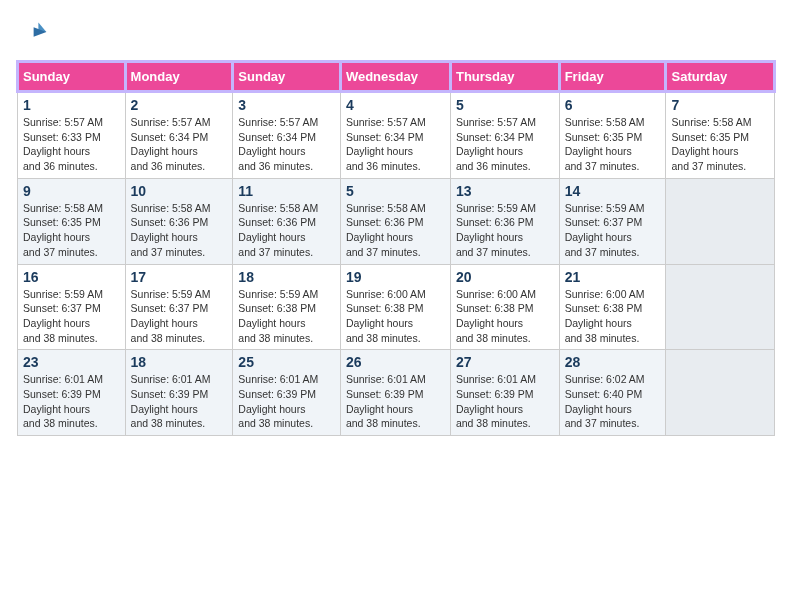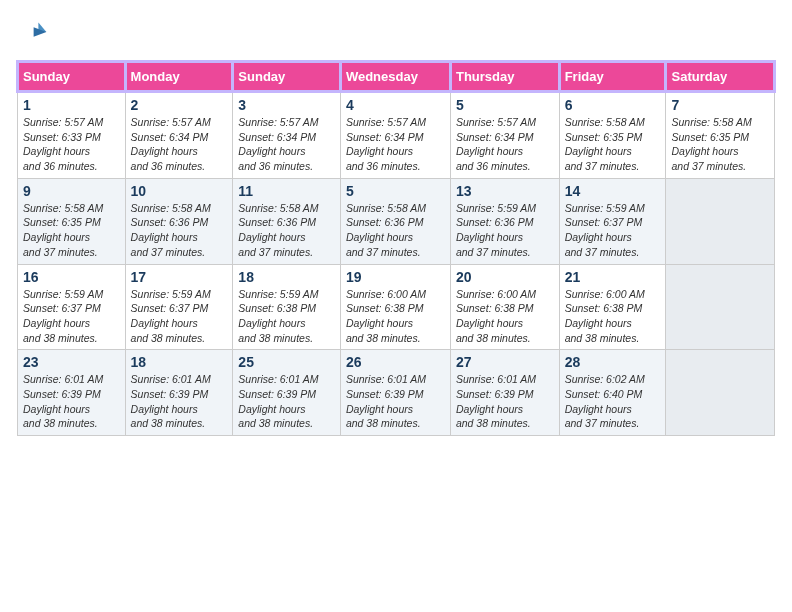--- a/index.html
+++ b/index.html
@@ -76,21 +76,20 @@
     .day-num {
       font-size: 14px;
       font-weight: bold;
       color: #1a3a5c;
       margin-bottom: 2px;
     }
     .day-info {
       color: #333;
       font-size: 10.5px;
       line-height: 1.4;
-      font-style: italic;
     }
     td.empty {
       background: #e8ecf0 !important;
     }
   </style>
 </head>
 <body>
 
 <div class="header">
   <div class="logo">

